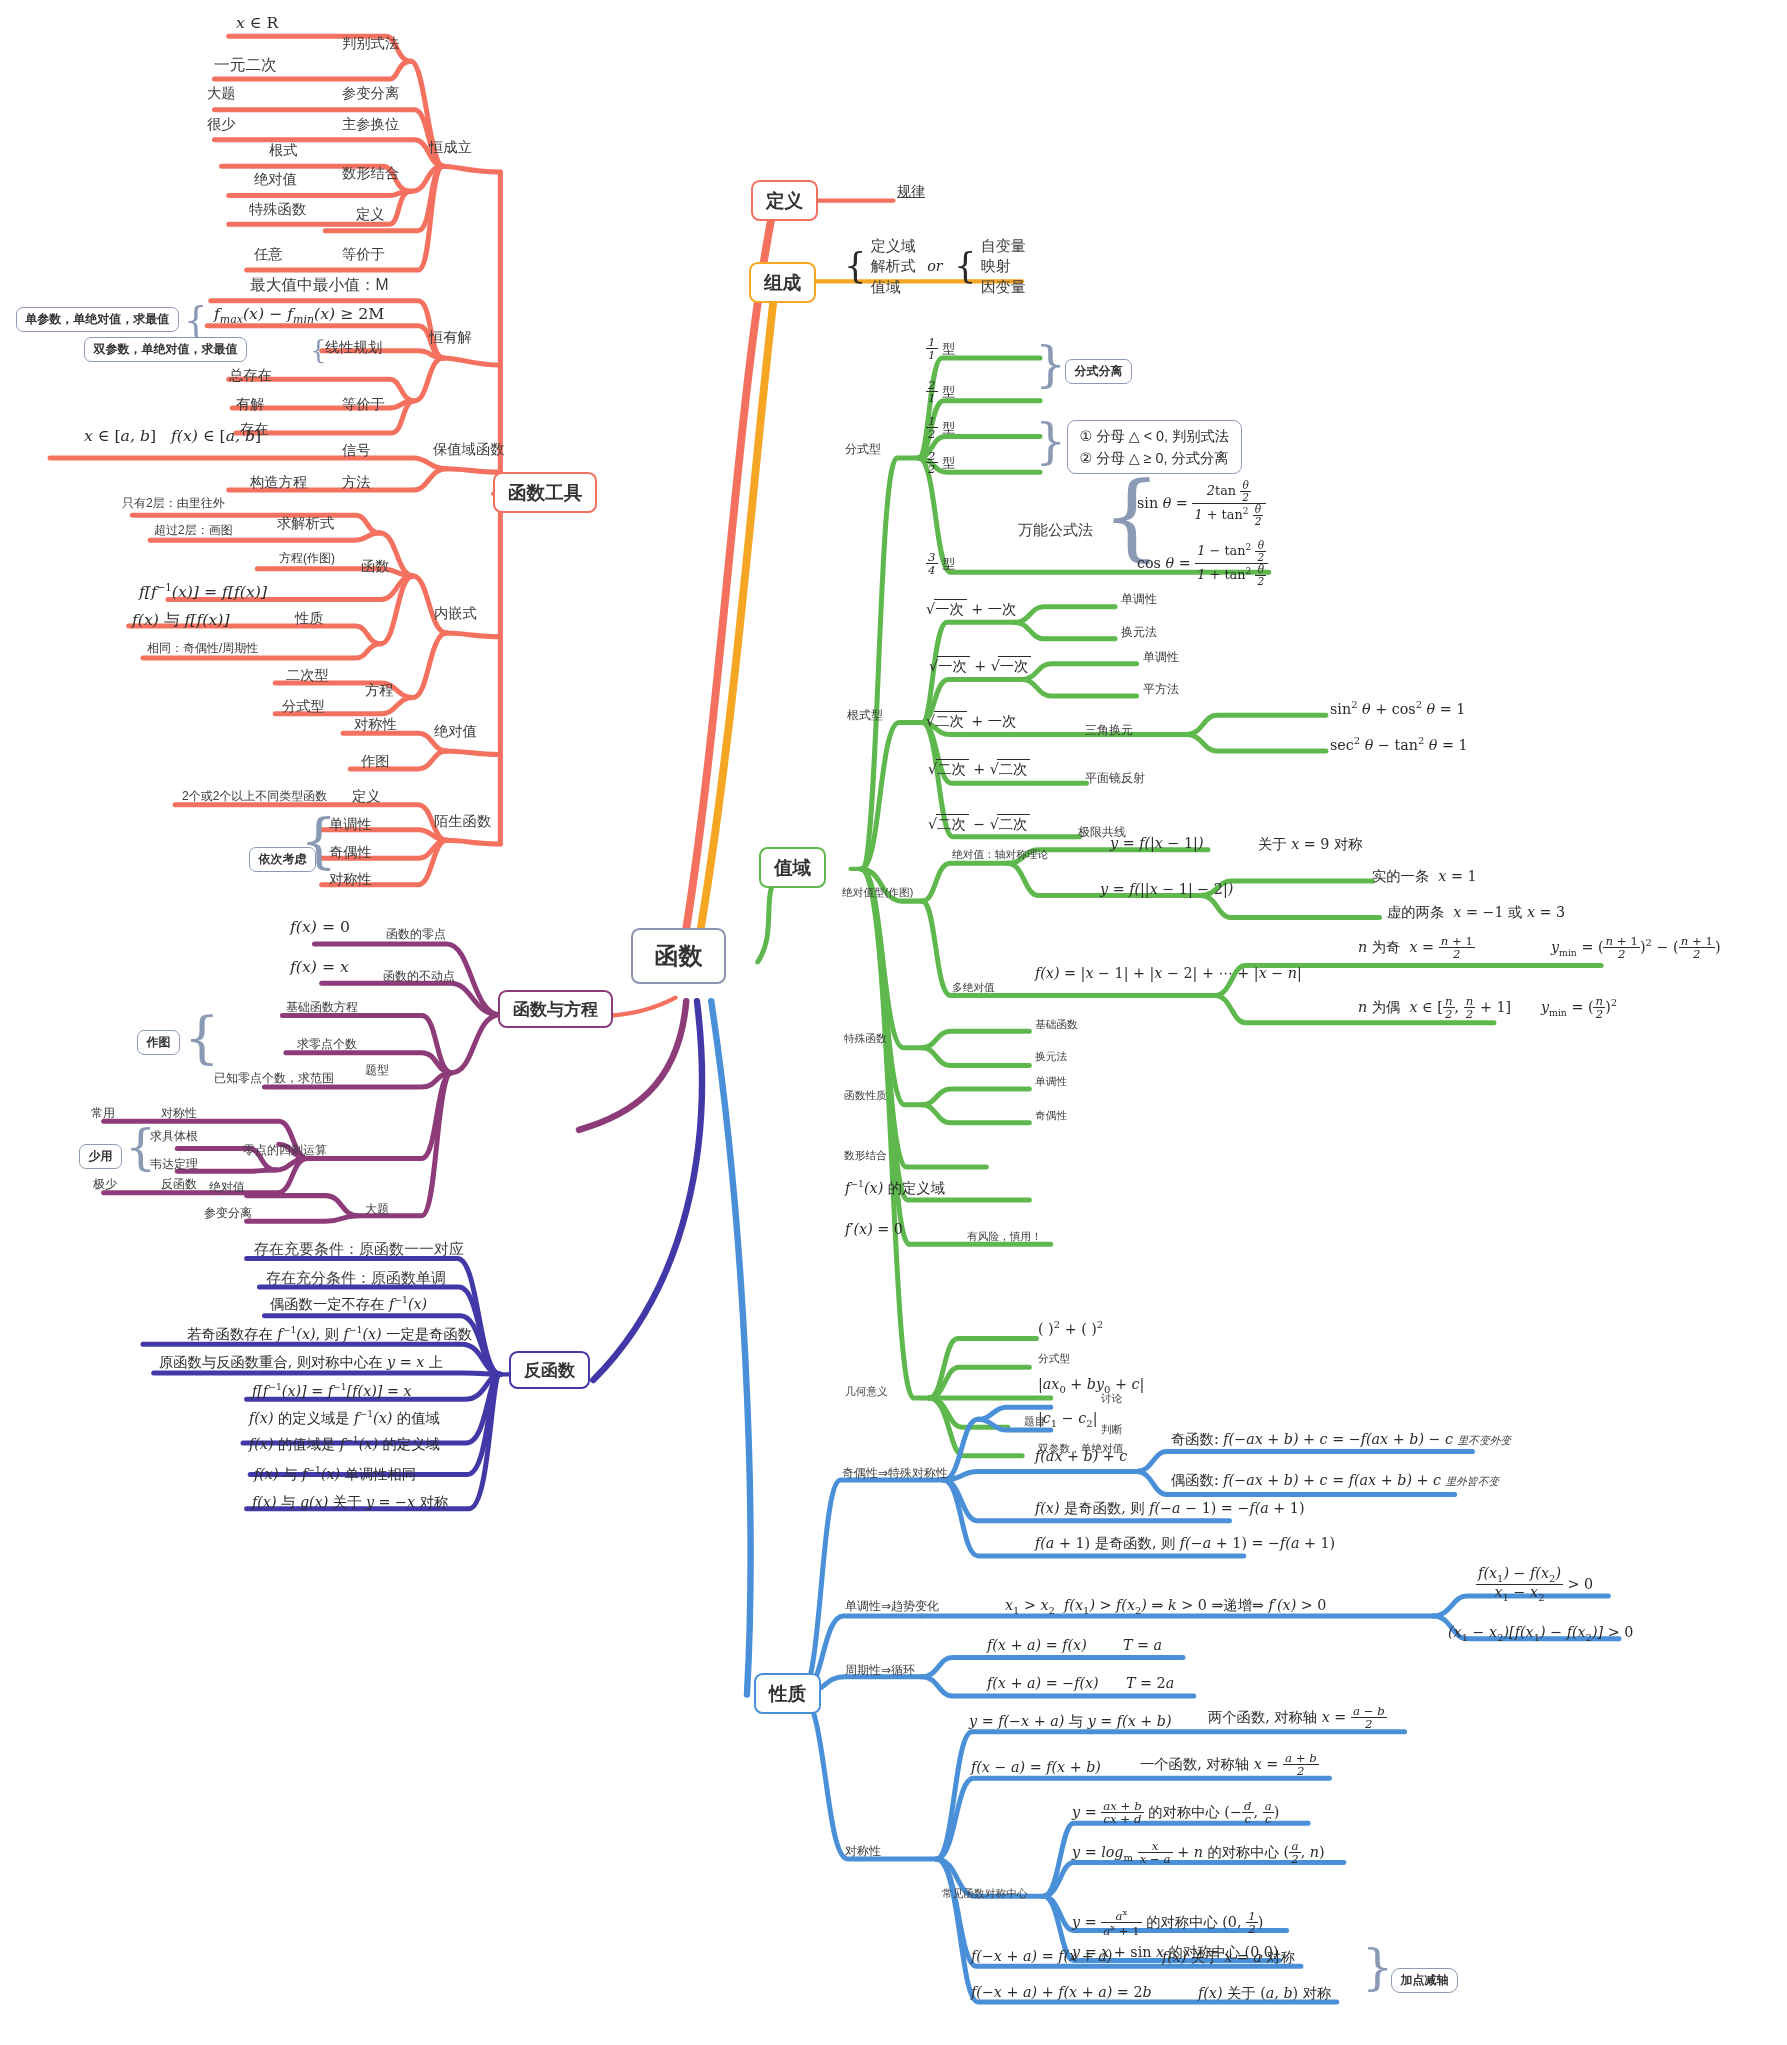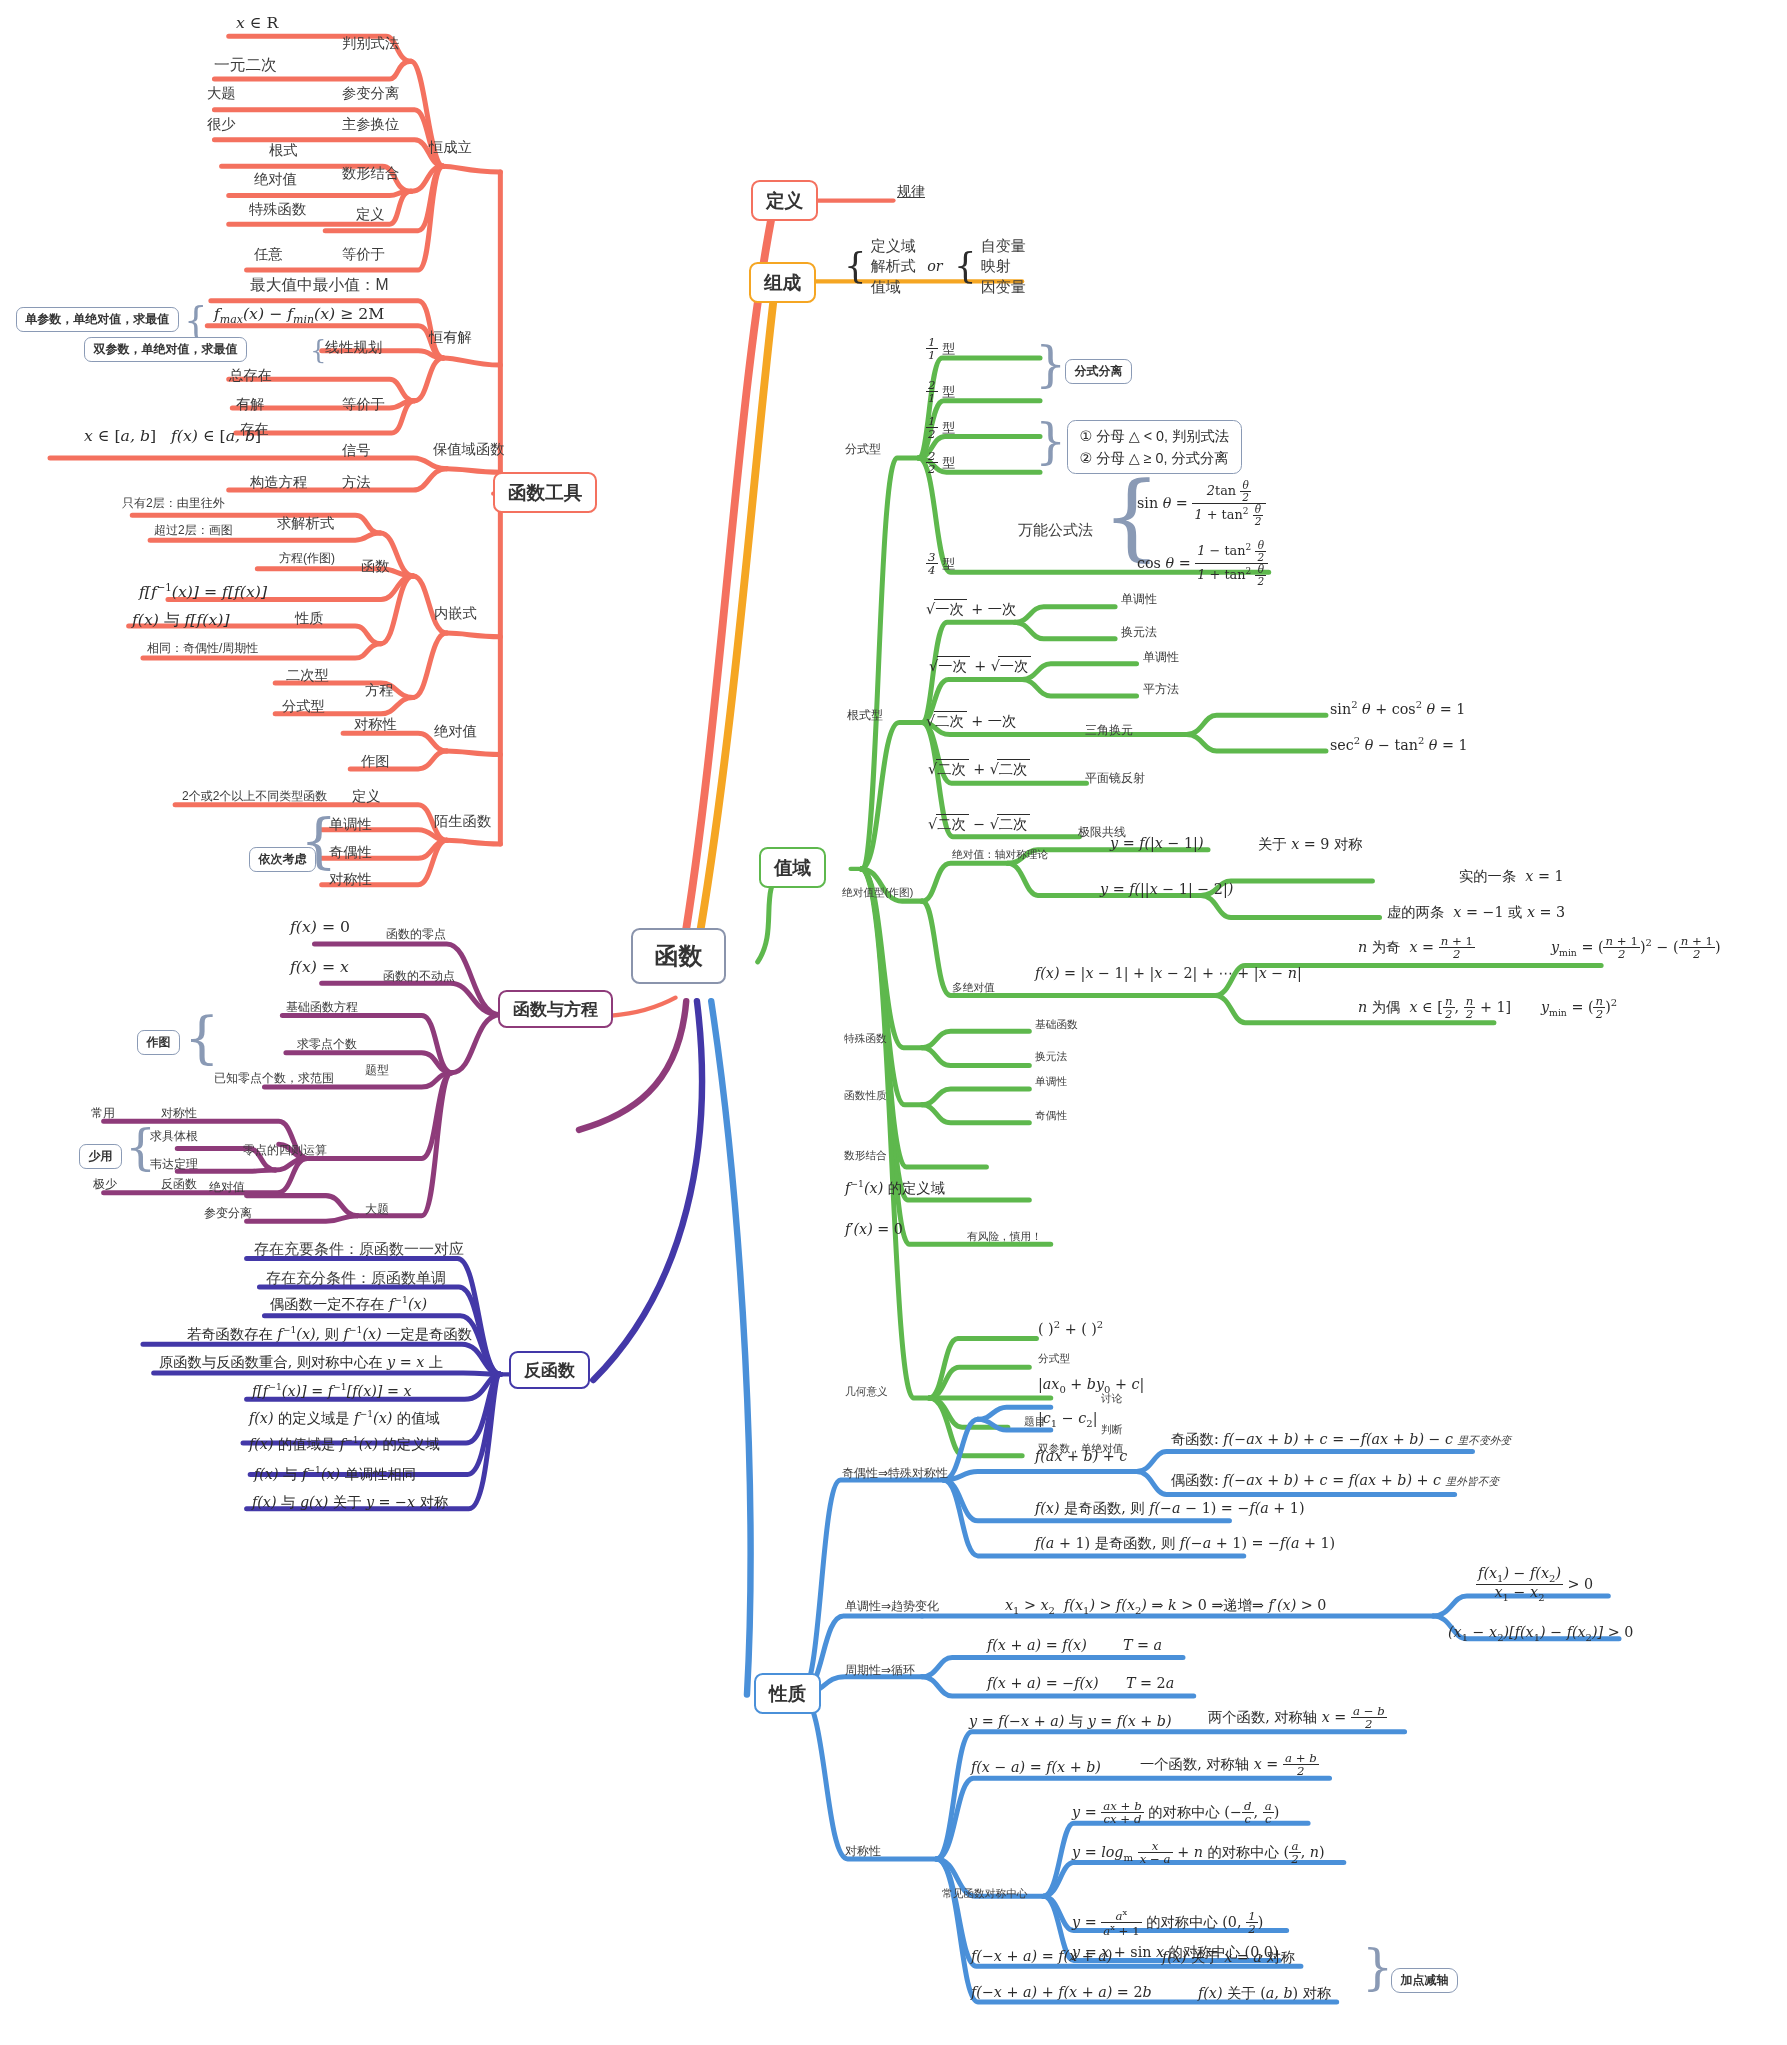--- a/index.html
+++ b/index.html
@@ -409,21 +409,21 @@
 <div class="node math m3" style="left:928px;top:759px;"><span class="radsym">√</span><span class="sq"><span class="up">二次</span></span> <span class="up">+</span> <span class="radsym">√</span><span class="sq"><span class="up">二次</span></span></div>
 <div class="node lbl sm" style="left:1085px;top:772px;">平面镜反射</div>
 <div class="node math m3" style="left:928px;top:814px;"><span class="radsym">√</span><span class="sq"><span class="up">二次</span></span> <span class="up">−</span> <span class="radsym">√</span><span class="sq"><span class="up">二次</span></span></div>
 <div class="node lbl sm" style="left:1078px;top:826px;">极限共线</div>
 
 <div class="node lbl xs" style="left:842px;top:887px;">绝对值型(作图)</div>
 <div class="node lbl xs" style="left:952px;top:849px;">绝对值：轴对称理论</div>
 <div class="node math m3" style="left:1110px;top:835px;">y <span class="up">=</span> f(|x <span class="up">− 1</span>|)</div>
 <div class="node math m3" style="left:1258px;top:835px;"><span class="up">关于</span> x <span class="up">= 9 对称</span></div>
 <div class="node math m3" style="left:1100px;top:881px;">y <span class="up">=</span> f(||x <span class="up">− 1</span>| <span class="up">− 2</span>|)</div>
-<div class="node math m3" style="left:1459px;top:867px;"><span class="up">实的一条</span> &nbsp;x <span class="up">= 1</span></div>
+<div class="node math m3" style="left:1372px;top:867px;"><span class="up">实的一条</span> &nbsp;x <span class="up">= 1</span></div>
 <div class="node math m3" style="left:1387px;top:903px;"><span class="up">虚的两条</span> &nbsp;x <span class="up">= −1 或</span> x <span class="up">= 3</span></div>
 
 <div class="node lbl xs" style="left:952px;top:982px;">多绝对值</div>
 <div class="node math m3" style="left:1035px;top:965px;">f(x) <span class="up">= |</span>x <span class="up">− 1| + |</span>x <span class="up">− 2| + ⋯ + |</span>x <span class="up">−</span> n<span class="up">|</span></div>
 <div class="node math m3" style="left:1358px;top:935px;">n <span class="up">为奇</span> &nbsp;x <span class="up">=</span> <span class="frac"><span>n <span class="up">+ 1</span></span><span class="den">2</span></span></div>
 <div class="node math m3" style="left:1551px;top:935px;">y<sub class="up" style="font-size:0.65em">min</sub> <span class="up">= (</span><span class="frac"><span>n <span class="up">+ 1</span></span><span class="den">2</span></span><span class="up">)</span><sup class="up" style="font-size:0.7em">2</sup> <span class="up">− (</span><span class="frac"><span>n <span class="up">+ 1</span></span><span class="den">2</span></span><span class="up">)</span></div>
 <div class="node math m3" style="left:1358px;top:995px;">n <span class="up">为偶</span> &nbsp;x <span class="up">∈ [</span><span class="frac"><span>n</span><span class="den">2</span></span><span class="up">,</span> <span class="frac"><span>n</span><span class="den">2</span></span> <span class="up">+ 1]</span></div>
 <div class="node math m3" style="left:1541px;top:995px;">y<sub class="up" style="font-size:0.65em">min</sub> <span class="up">= (</span><span class="frac"><span>n</span><span class="den">2</span></span><span class="up">)</span><sup class="up" style="font-size:0.7em">2</sup></div>
 
 <div class="node lbl xs" style="left:844px;top:1033px;">特殊函数</div>

